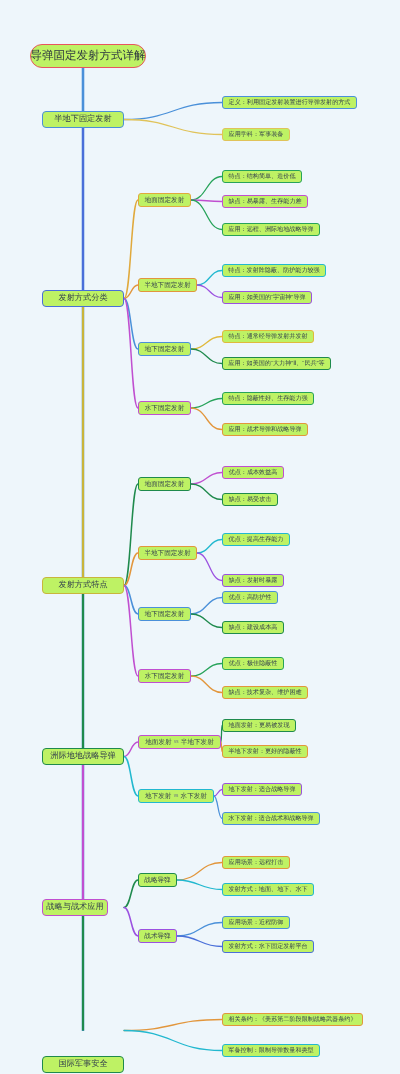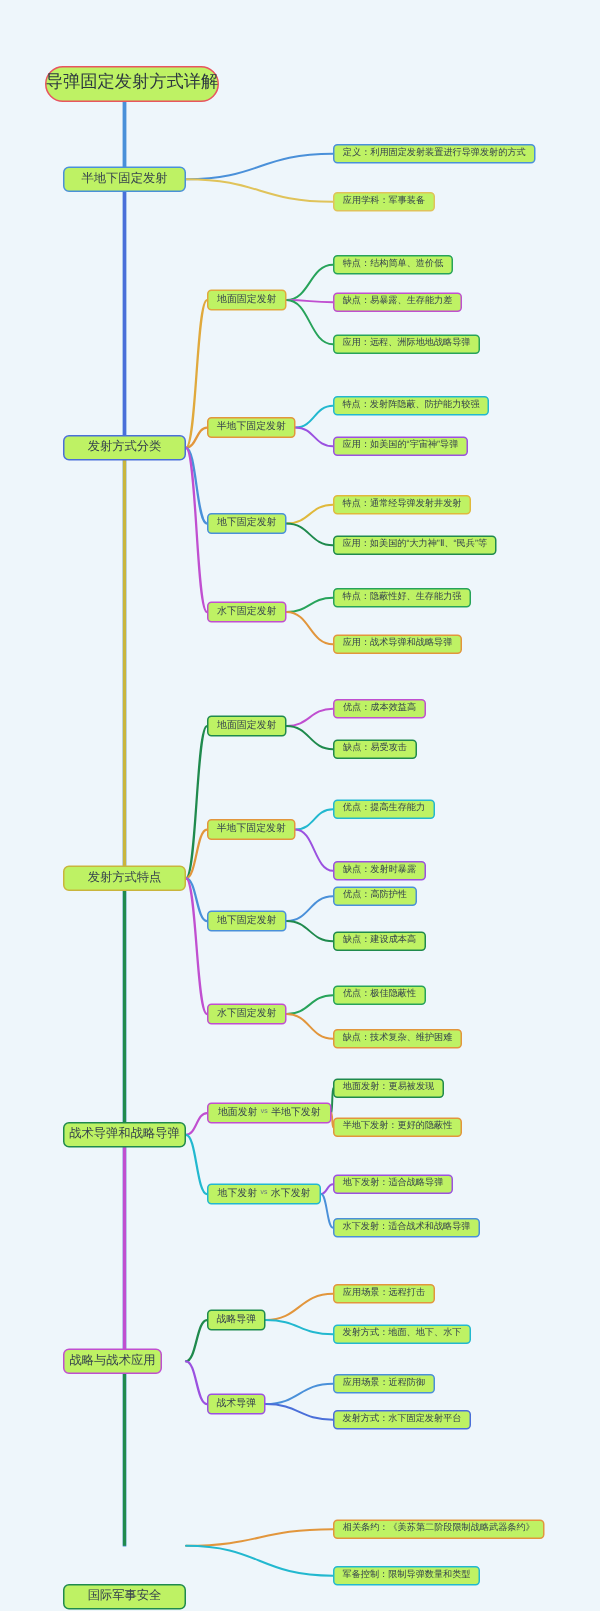--- a/index.html
+++ b/index.html
@@ -192,21 +192,21 @@
       <div class="node l2" style="left: 138px; top: 669px; width: 53px; border-color: rgb(192, 79, 208);">
         <span>水下固定发射</span>
       </div>
       <div class="node l3" style="left: 222px; top: 657px; width: 62px; border-color: rgb(39, 163, 90);">
         <span>优点：极佳隐蔽性</span>
       </div>
       <div class="node l3" style="left: 222px; top: 686px; width: 86px; border-color: rgb(226, 150, 60);">
         <span>缺点：技术复杂、维护困难</span>
       </div>
       <div class="node l1" style="left: 42px; top: 748px; width: 82px; border-color: rgb(31, 138, 77);">
-        <span>战术导弹和战略导弹</span>
+        <span>洲际地地战略导弹</span>
       </div>
       <div class="node l2" style="left: 138px; top: 735px; width: 83px; border-color: rgb(192, 79, 208);">
         <span><span>地面发射</span><span class="vs"> vs </span><span>半地下发射</span></span>
       </div>
       <div class="node l3" style="left: 222px; top: 719px; width: 74px; border-color: rgb(31, 138, 77);">
         <span>地面发射：更易被发现</span>
       </div>
       <div class="node l3" style="left: 222px; top: 745px; width: 86px; border-color: rgb(226, 150, 60);">
         <span>半地下发射：更好的隐蔽性</span>
       </div>

